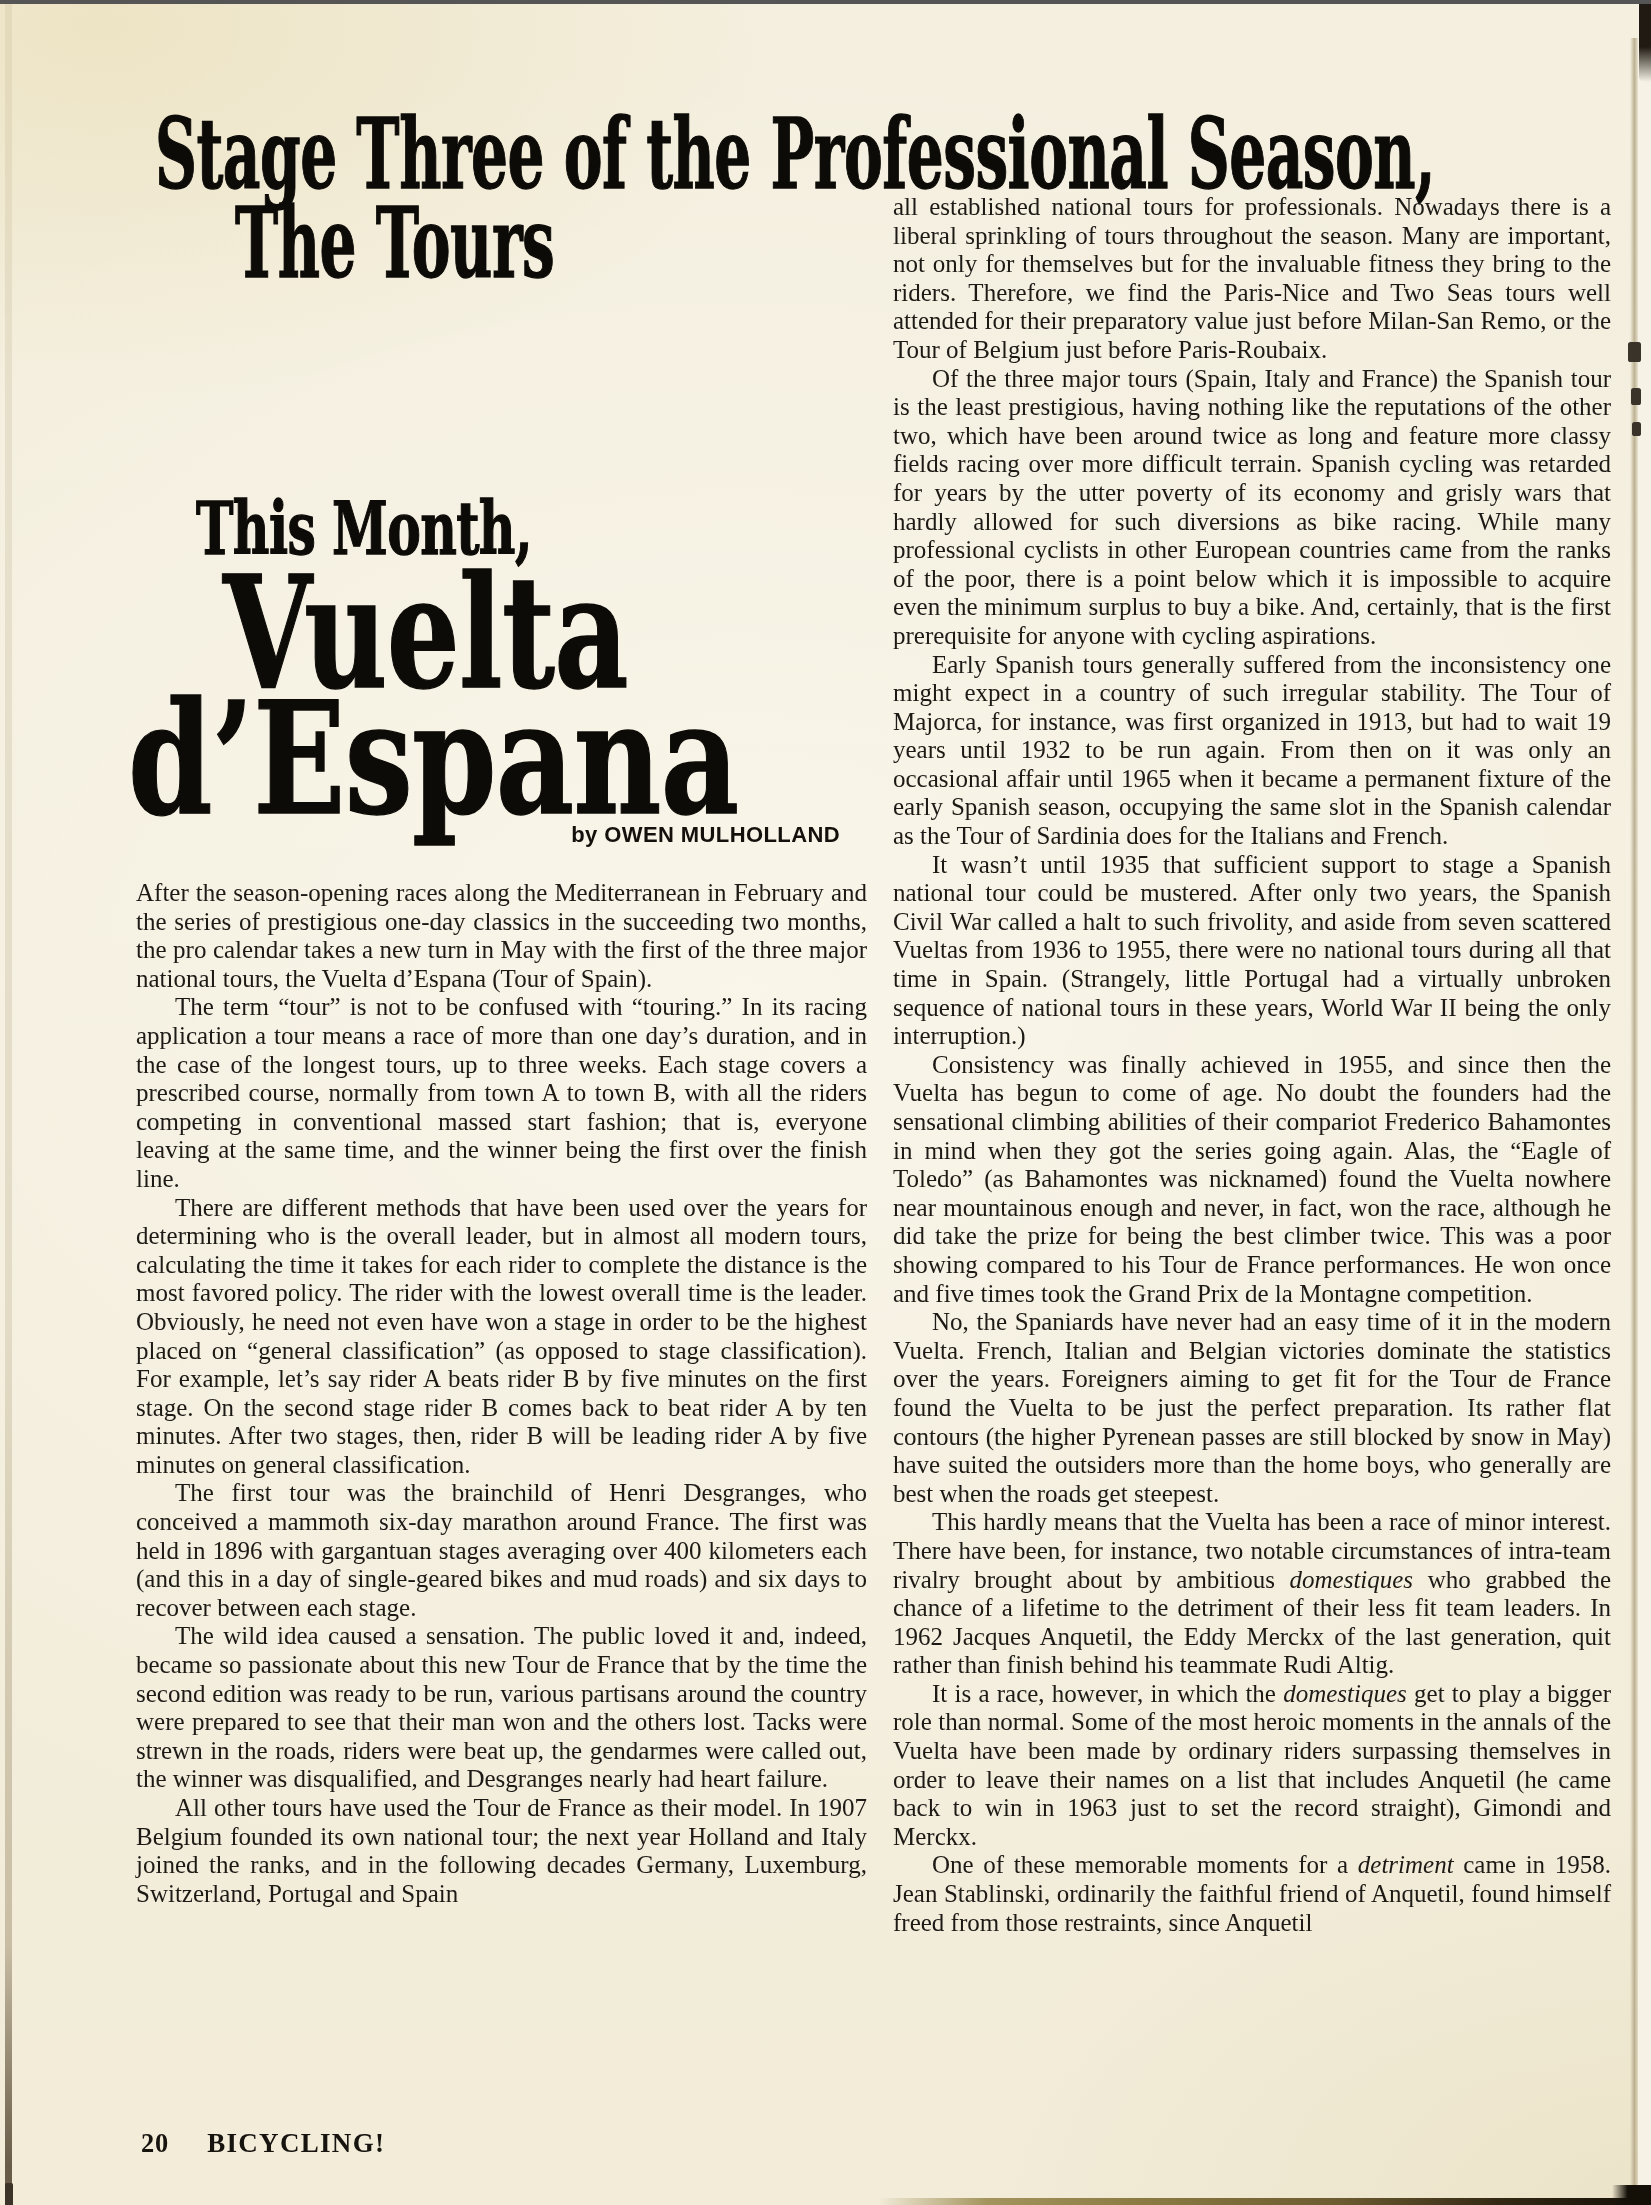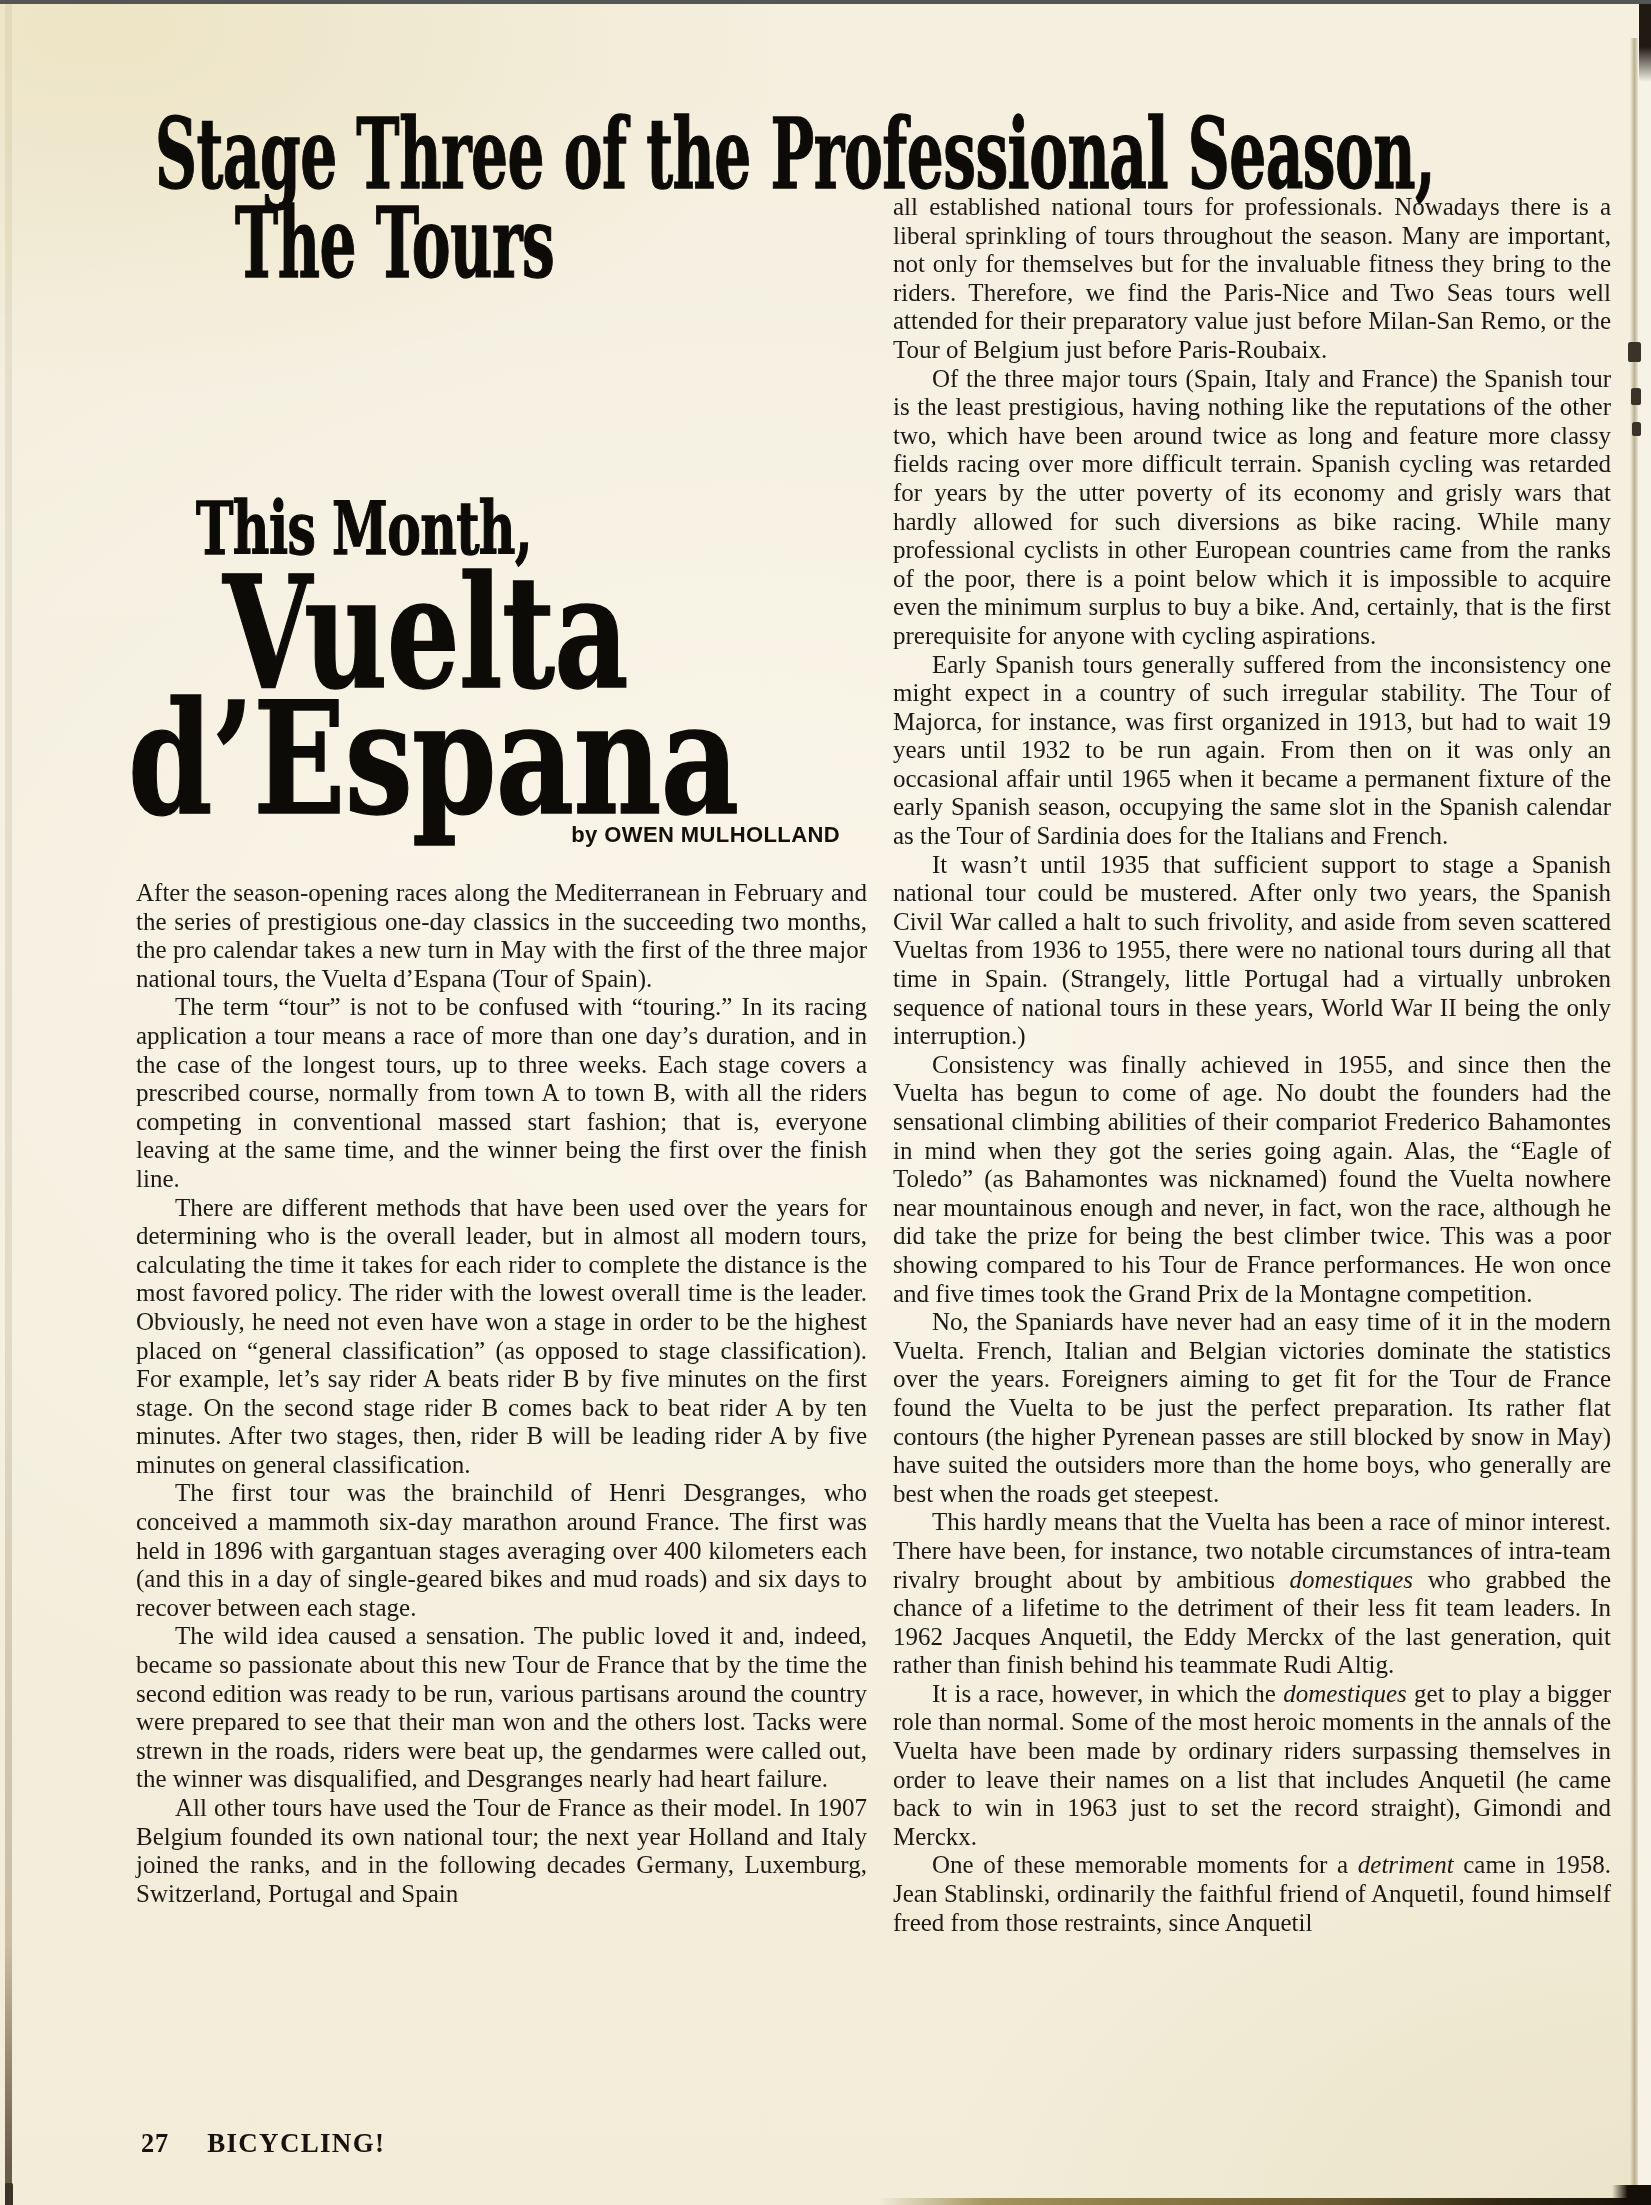--- a/index.html
+++ b/index.html
@@ -108,17 +108,17 @@
       <p>Early Spanish tours generally suffered from the inconsistency one might expect in a country of such irregular stability. The Tour of Majorca, for instance, was first organized in 1913, but had to wait 19 years until 1932 to be run again. From then on it was only an occasional affair until 1965 when it became a permanent fixture of the early Spanish season, occupying the same slot in the Spanish calendar as the Tour of Sardinia does for the Italians and French.</p>
       <p>It wasn’t until 1935 that sufficient support to stage a Spanish national tour could be mustered. After only two years, the Spanish Civil War called a halt to such frivolity, and aside from seven scattered Vueltas from 1936 to 1955, there were no national tours during all that time in Spain. (Strangely, little Portugal had a virtually unbroken sequence of national tours in these years, World War II being the only interruption.)</p>
       <p>Consistency was finally achieved in 1955, and since then the Vuelta has begun to come of age. No doubt the founders had the sensational climbing abilities of their compariot Frederico Bahamontes in mind when they got the series going again. Alas, the “Eagle of Toledo” (as Bahamontes was nicknamed) found the Vuelta nowhere near mountainous enough and never, in fact, won the race, although he did take the prize for being the best climber twice. This was a poor showing compared to his Tour de France performances. He won once and five times took the Grand Prix de la Montagne competition.</p>
       <p>No, the Spaniards have never had an easy time of it in the modern Vuelta. French, Italian and Belgian victories dominate the statistics over the years. Foreigners aiming to get fit for the Tour de France found the Vuelta to be just the perfect preparation. Its rather flat contours (the higher Pyrenean passes are still blocked by snow in May) have suited the outsiders more than the home boys, who generally are best when the roads get steepest.</p>
       <p>This hardly means that the Vuelta has been a race of minor interest. There have been, for instance, two notable circumstances of intra-team rivalry brought about by ambitious <i>domestiques</i> who grabbed the chance of a lifetime to the detriment of their less fit team leaders. In 1962 Jacques Anquetil, the Eddy Merckx of the last generation, quit rather than finish behind his teammate Rudi Altig.</p>
       <p>It is a race, however, in which the <i>domestiques</i> get to play a bigger role than normal. Some of the most heroic moments in the annals of the Vuelta have been made by ordinary riders surpassing themselves in order to leave their names on a list that includes Anquetil (he came back to win in 1963 just to set the record straight), Gimondi and Merckx.</p>
       <p>One of these memorable moments for a <i>detriment</i> came in 1958. Jean Stablinski, ordinarily the faithful friend of Anquetil, found himself freed from those restraints, since Anquetil</p>
     </div>
 
   <div class="footer">
-    <span class="folio">27</span><span class="mag">BICYCLING!</span>
+    <span class="folio">20</span><span class="mag">BICYCLING!</span>
   </div>
 
 </div>
 
 
 </body></html>

